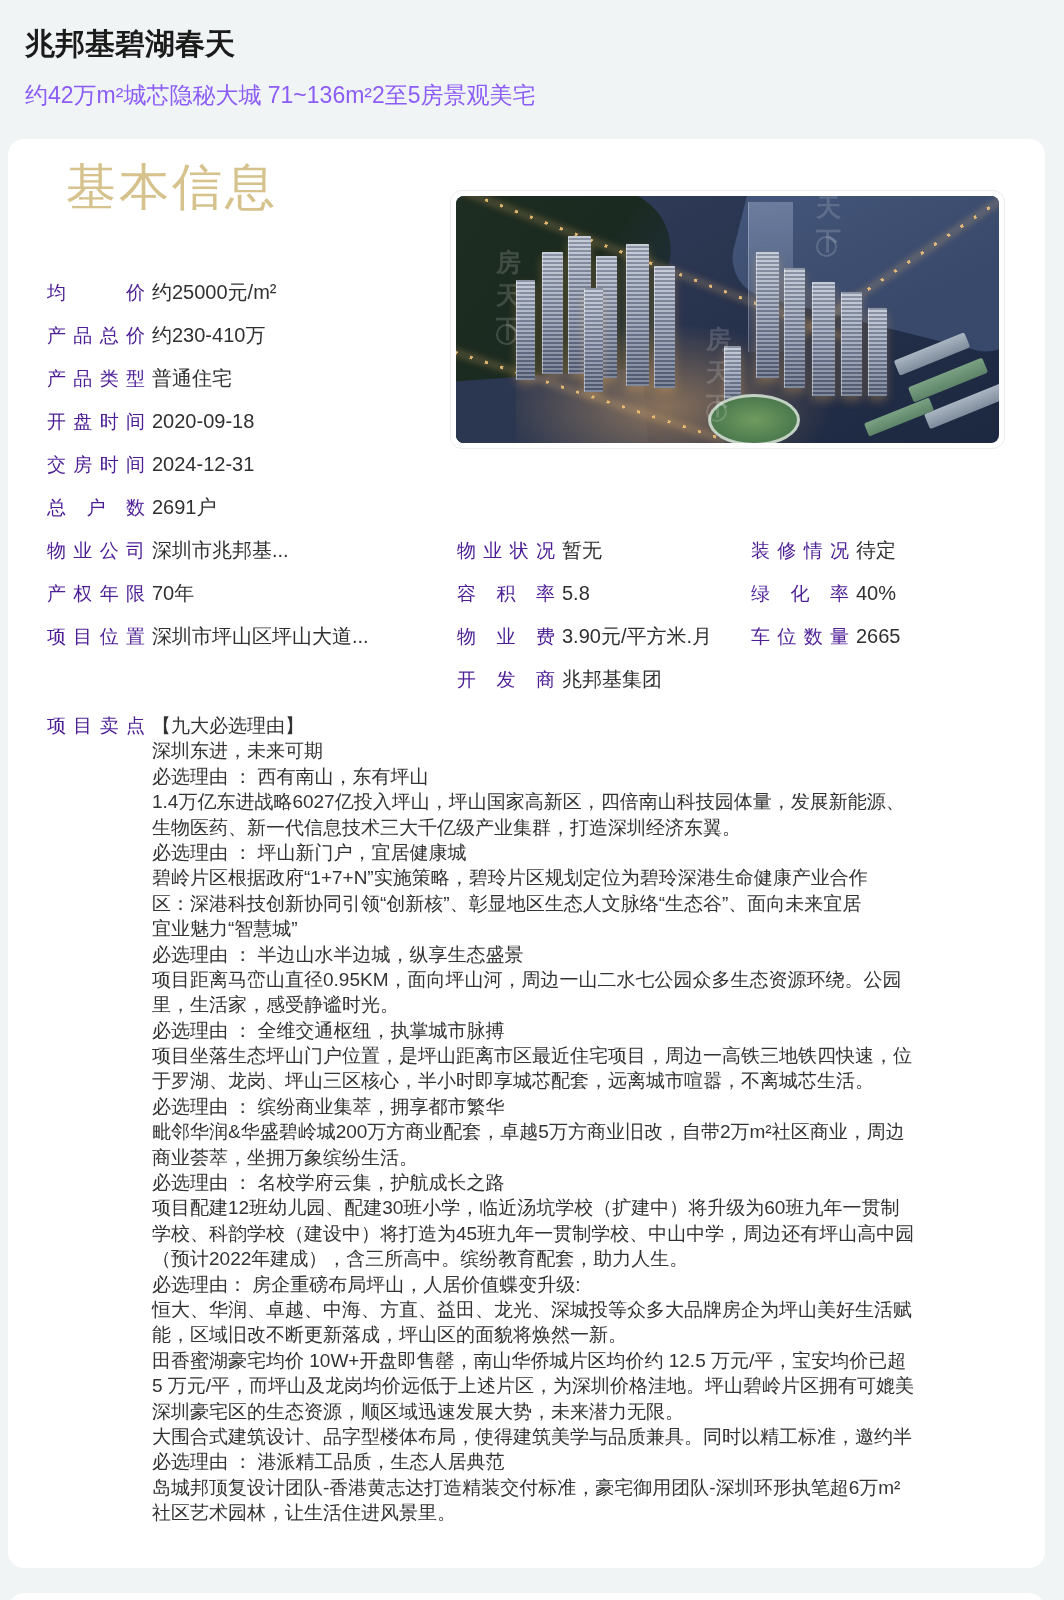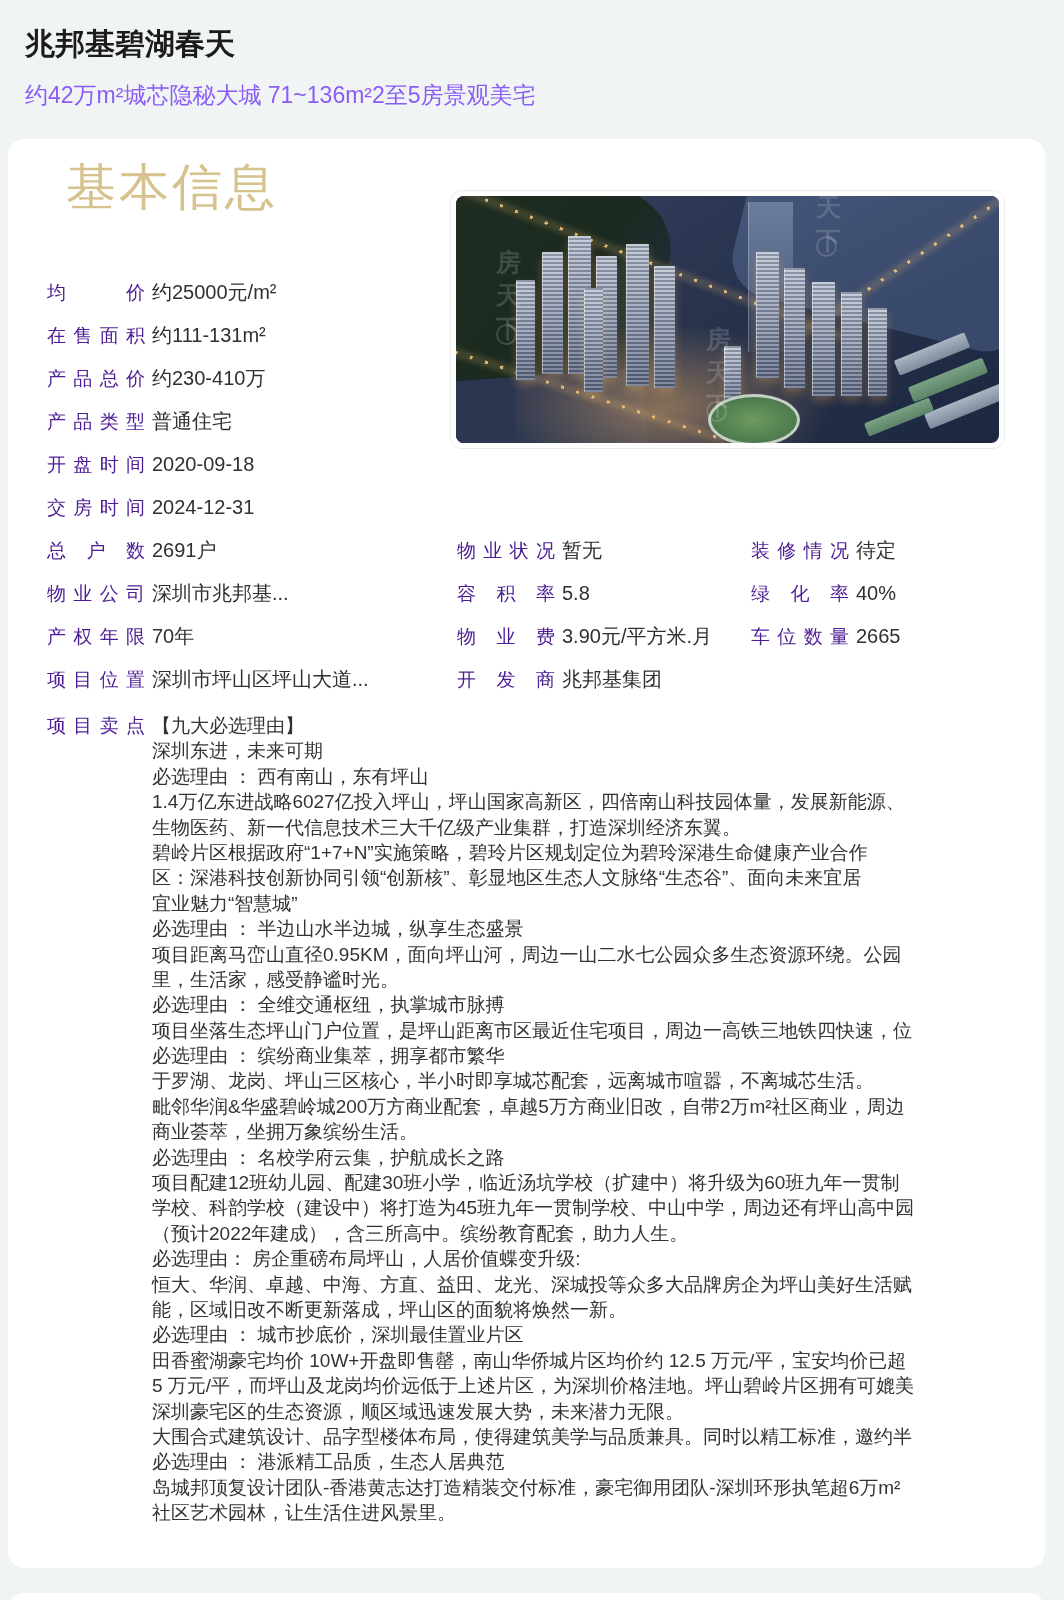--- a/index.html
+++ b/index.html
@@ -135,24 +135,20 @@
     </div>
   </div>
 
   <div class="rows rows-left">
 
       <div class="irow">
         <span class="lbl">均价</span>
         <span class="val">约25000元/m²</span>
       </div>
 
-      <div class="irow">
-        <span class="lbl">在售面积</span>
-        <span class="val">约111-131m²</span>
-      </div>
 
       <div class="irow">
         <span class="lbl">产品总价</span>
         <span class="val">约230-410万</span>
       </div>
 
       <div class="irow">
         <span class="lbl">产品类型</span>
         <span class="val">普通住宅</span>
       </div>
@@ -237,60 +233,60 @@
       <div class="sell-line">【九大必选理由】</div>
 
       <div class="sell-line">深圳东进，未来可期</div>
 
       <div class="sell-line">必选理由 ： 西有南山，东有坪山</div>
 
       <div class="sell-line">1.4万亿东进战略6027亿投入坪山，坪山国家高新区，四倍南山科技园体量，发展新能源、</div>
 
       <div class="sell-line">生物医药、新一代信息技术三大千亿级产业集群，打造深圳经济东翼。</div>
 
+      <div class="sell-line">必选理由 ： 坪山新门户，宜居健康城</div>
 
       <div class="sell-line">碧岭片区根据政府“1+7+N”实施策略，碧玲片区规划定位为碧玲深港生命健康产业合作</div>
 
       <div class="sell-line">区：深港科技创新协同引领“创新核”、彰显地区生态人文脉络“生态谷”、面向未来宜居</div>
 
       <div class="sell-line">宜业魅力“智慧城”</div>
 
       <div class="sell-line">必选理由 ： 半边山水半边城，纵享生态盛景</div>
 
       <div class="sell-line">项目距离马峦山直径0.95KM，面向坪山河，周边一山二水七公园众多生态资源环绕。公园</div>
 
       <div class="sell-line">里，生活家，感受静谧时光。</div>
 
       <div class="sell-line">必选理由 ： 全维交通枢纽，执掌城市脉搏</div>
 
       <div class="sell-line">项目坐落生态坪山门户位置，是坪山距离市区最近住宅项目，周边一高铁三地铁四快速，位</div>
 
+      <div class="sell-line">于罗湖、龙岗、坪山三区核心，半小时即享城芯配套，远离城市喧嚣，不离城芯生活。</div>
+
       <div class="sell-line">必选理由 ： 缤纷商业集萃，拥享都市繁华</div>
 
-      <div class="sell-line">于罗湖、龙岗、坪山三区核心，半小时即享城芯配套，远离城市喧嚣，不离城芯生活。</div>
-
       <div class="sell-line">毗邻华润&amp;华盛碧岭城200万方商业配套，卓越5万方商业旧改，自带2万m²社区商业，周边</div>
 
       <div class="sell-line">商业荟萃，坐拥万象缤纷生活。</div>
 
       <div class="sell-line">必选理由 ： 名校学府云集，护航成长之路</div>
 
       <div class="sell-line">项目配建12班幼儿园、配建30班小学，临近汤坑学校（扩建中）将升级为60班九年一贯制</div>
 
       <div class="sell-line">学校、科韵学校（建设中）将打造为45班九年一贯制学校、中山中学，周边还有坪山高中园</div>
 
       <div class="sell-line">（预计2022年建成），含三所高中。缤纷教育配套，助力人生。</div>
 
       <div class="sell-line">必选理由： 房企重磅布局坪山，人居价值蝶变升级:</div>
 
       <div class="sell-line">恒大、华润、卓越、中海、方直、益田、龙光、深城投等众多大品牌房企为坪山美好生活赋</div>
 
       <div class="sell-line">能，区域旧改不断更新落成，坪山区的面貌将焕然一新。</div>
 
-      <div class="sell-line">必选理由 ： 城市抄底价，深圳最佳置业片区</div>
 
       <div class="sell-line">田香蜜湖豪宅均价 10W+开盘即售罄，南山华侨城片区均价约 12.5 万元/平，宝安均价已超</div>
 
       <div class="sell-line">5 万元/平，而坪山及龙岗均价远低于上述片区，为深圳价格洼地。坪山碧岭片区拥有可媲美</div>
 
       <div class="sell-line">深圳豪宅区的生态资源，顺区域迅速发展大势，未来潜力无限。</div>
 
       <div class="sell-line">大围合式建筑设计、品字型楼体布局，使得建筑美学与品质兼具。同时以精工标准，邀约半</div>
 
       <div class="sell-line">必选理由 ： 港派精工品质，生态人居典范</div>

